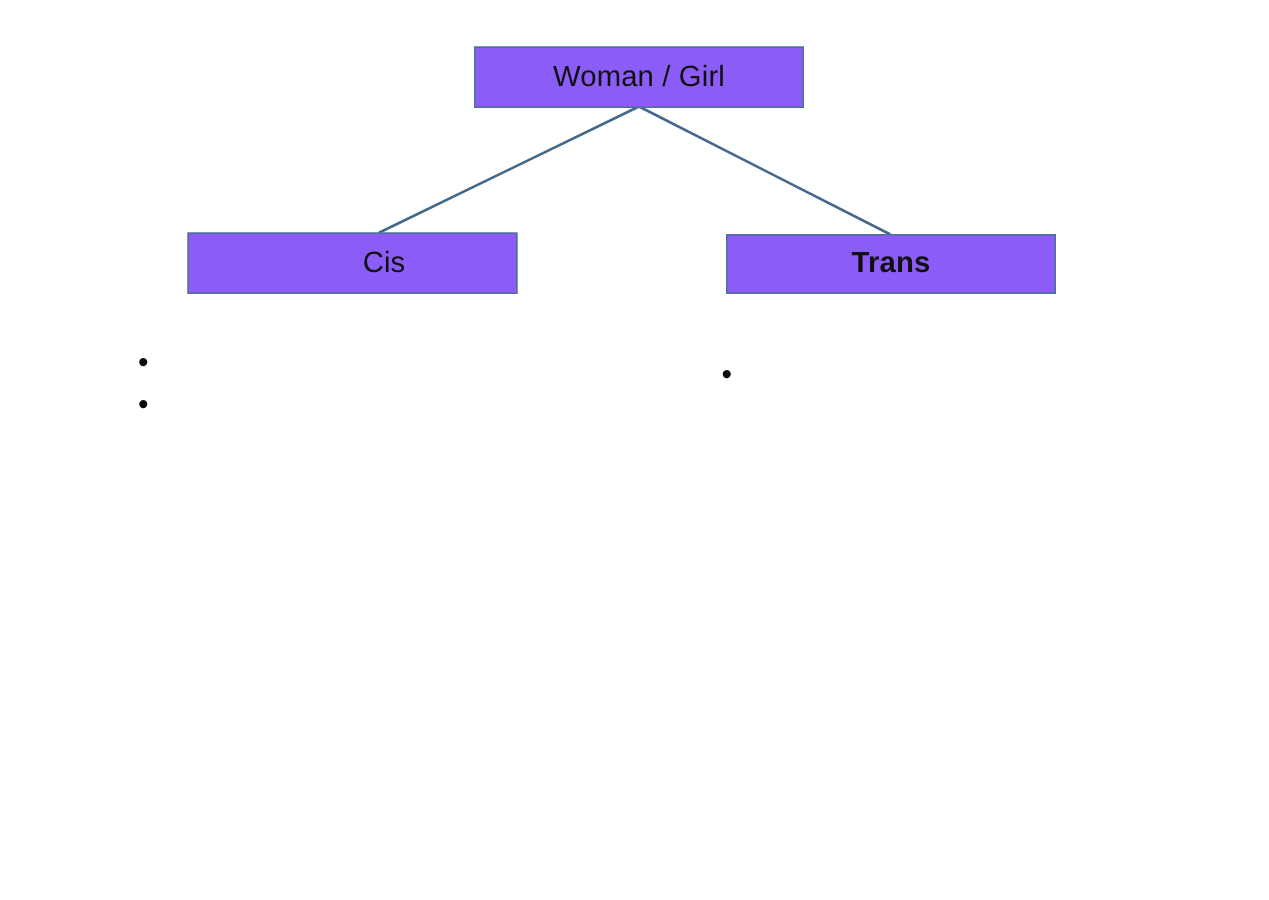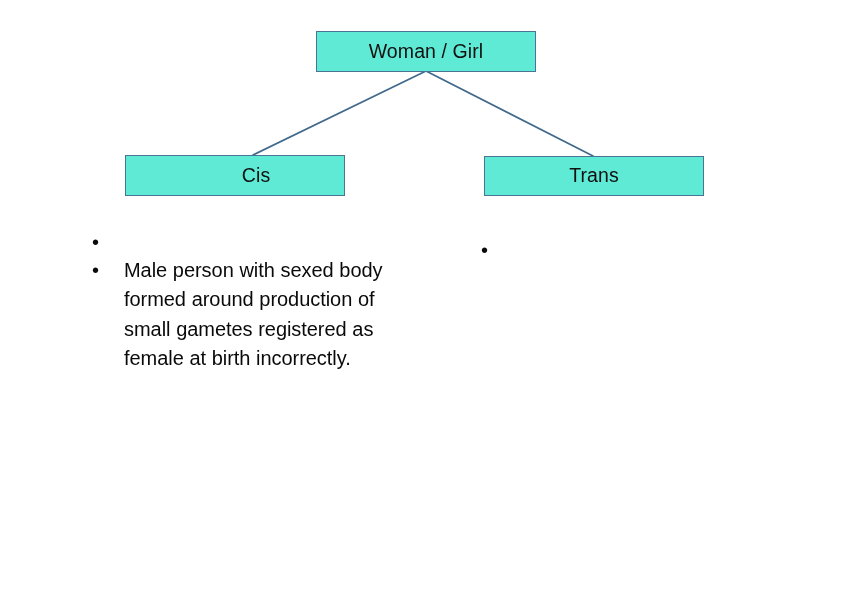--- a/index.html
+++ b/index.html
@@ -30,37 +30,37 @@
     top: 0;
     width: 846px;
     height: 600px;
     pointer-events: none;
   }
 
   
   .node-box {
     position: absolute;
     box-sizing: border-box;
-    background: #5eead4;
+    background: #8b5cf6;
     border: 1px solid #4a7394;
     display: flex;
     align-items: center;
     justify-content: center;
   }
   .node-label {
     font-size: 19.5px;
     line-height: 1.1;
     color: #101010;
     letter-spacing: 0.1px;
     white-space: nowrap;
   }
 
   #node-root-box  { left: 316px; top: 31px;  width: 220px; height: 41px; }
   #node-cis-box   { left: 125px; top: 155px; width: 220px; height: 41px; padding-left: 42px; }
-  #node-trans-box { left: 484px; top: 156px; width: 220px; height: 40px; }
+  #node-trans-box { left: 484px; top: 156px; width: 220px; height: 40px; font-weight: bold; }
 
   
   .bullet-column {
     position: absolute;
   }
   #column-cis   { left: 86px;  top: 228px; width: 310px; }
   #column-trans { left: 475px; top: 236px; width: 255px; }
 
   .bullet-item {
     position: relative;
@@ -113,21 +113,20 @@
   </div>
 
   <div class="bullet-column" id="column-cis">
 
     <div class="bullet-item">
       <span class="bullet-marker">•</span>
     </div>
 
     <div class="bullet-item">
       <span class="bullet-marker">•</span>
-      <span class="bullet-text">Male person with sexed body formed around production of small gametes registered as female at birth incorrectly.</span>
     </div>
 
   </div>
 
   <div class="bullet-column" id="column-trans">
 
     <div class="bullet-item">
       <span class="bullet-marker">•</span>
     </div>
 

